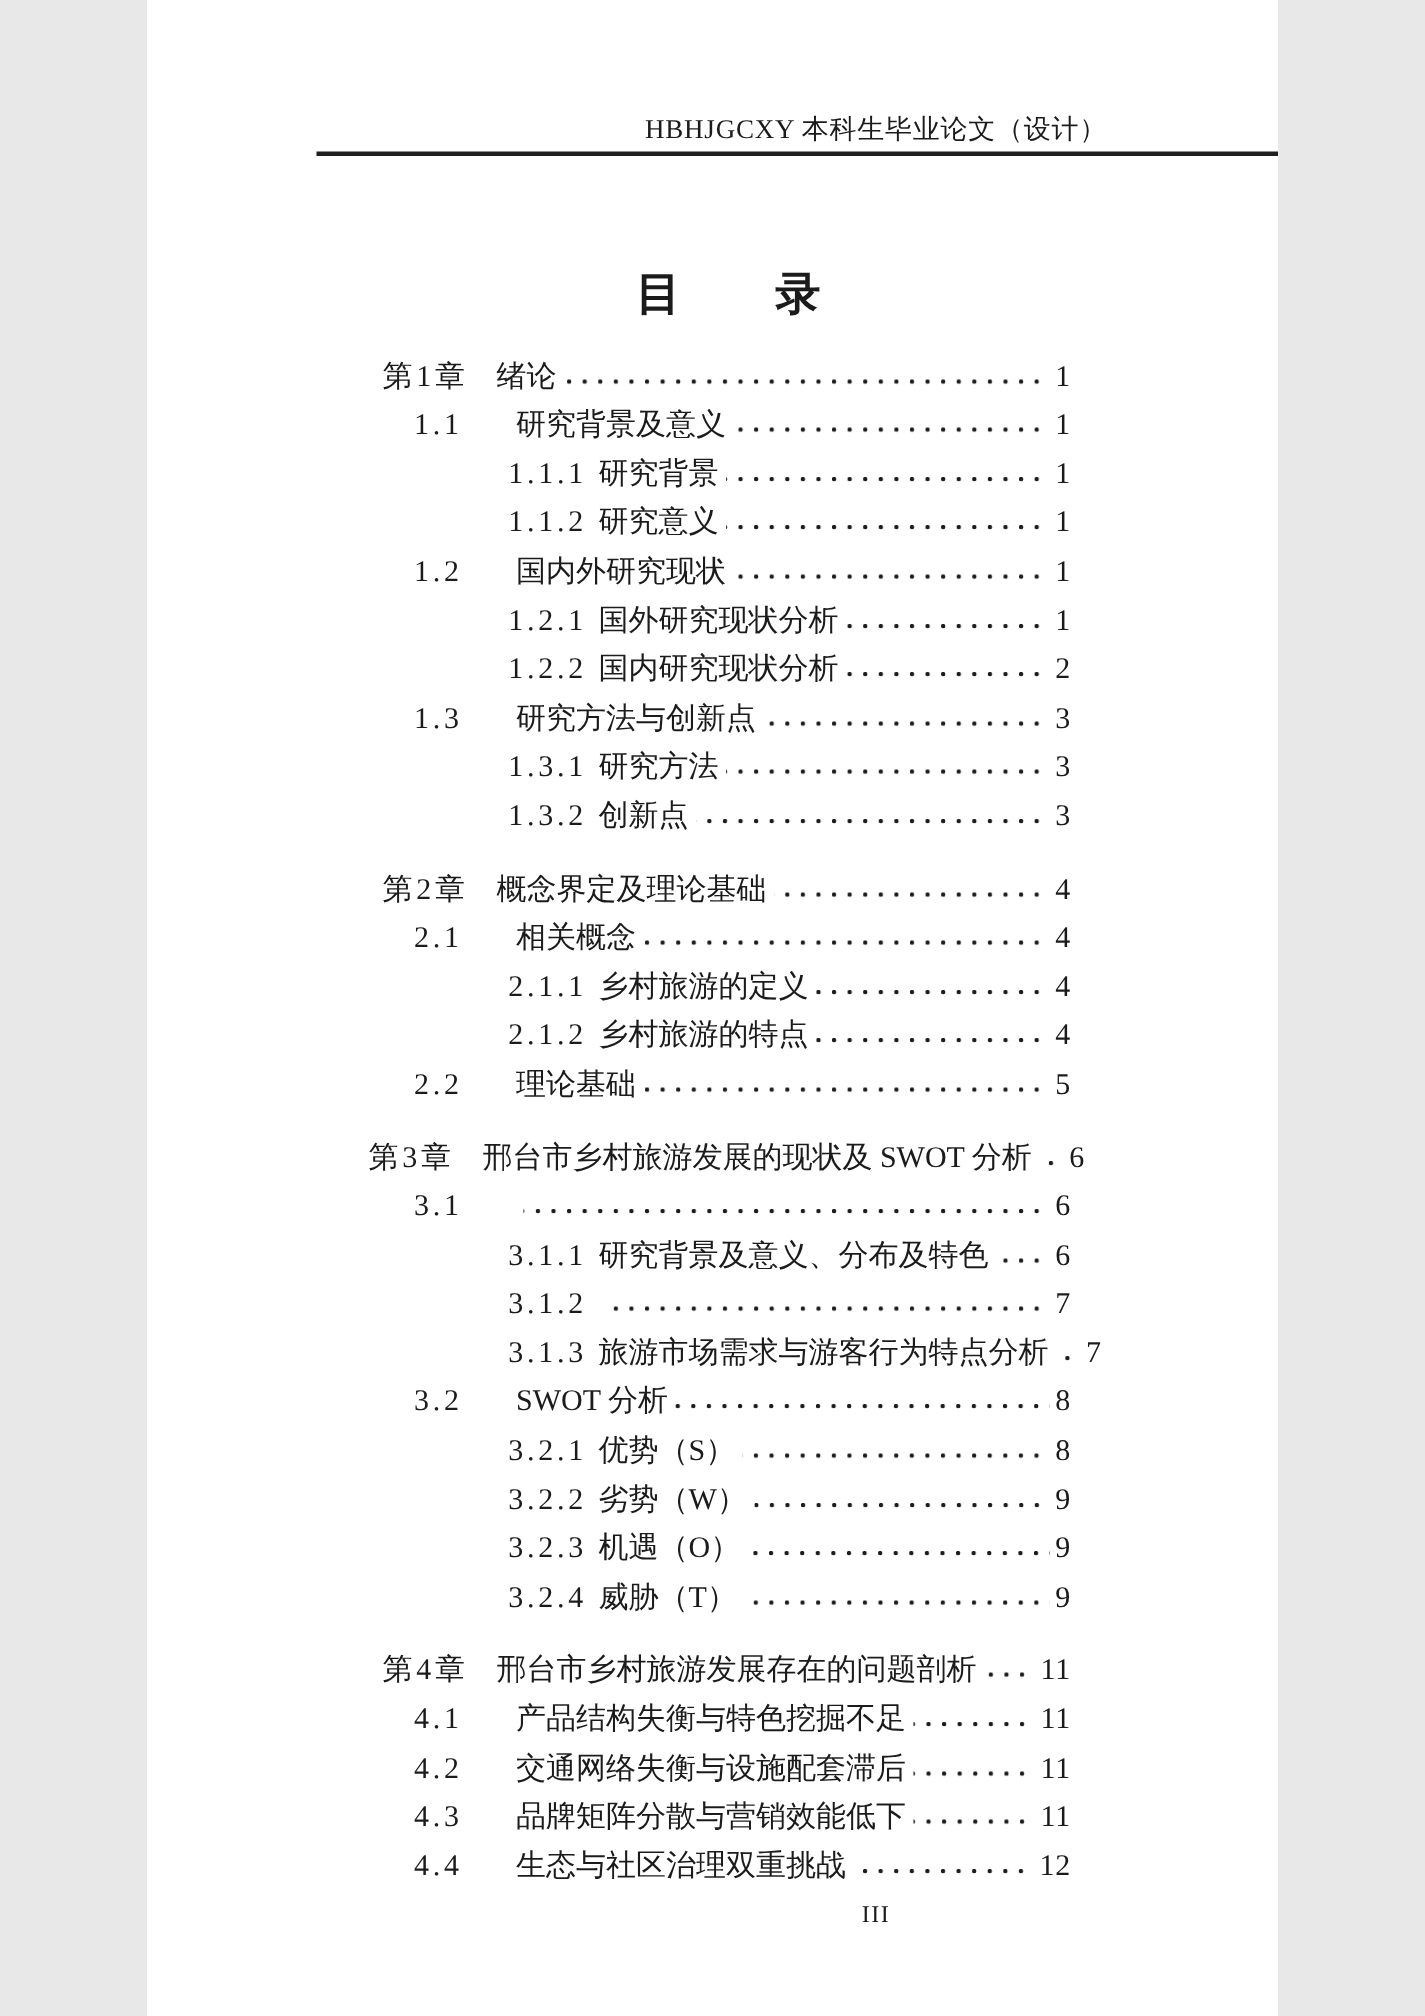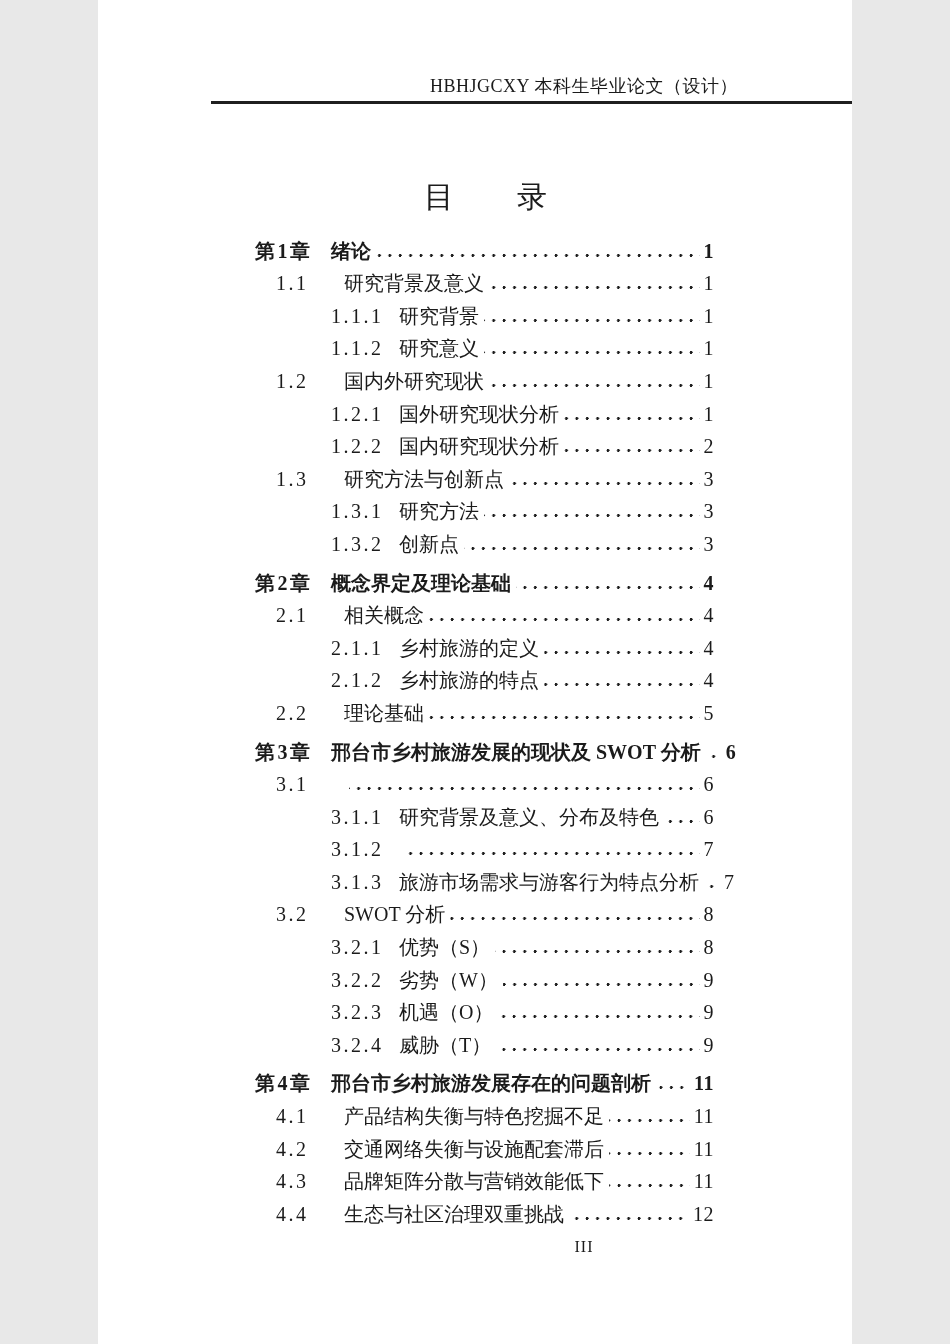--- a/index.html
+++ b/index.html
@@ -27,47 +27,47 @@
   .doc-header-rule {
     margin-top: 3px;
     height: 2.6px;
     background: #1f1f1f;
   }
   
   .toc-title {
     margin: 74px 0 19px 0;
     text-align: center;
     font-size: 30px;
-    font-weight: normal;
+    font-weight: bold;
     line-height: 38px;
     letter-spacing: 1px;
     white-space: pre;
   }
   
   .toc {
     margin-left: 44px;   
     margin-right: 47px;  
   }
   .toc-row {
     display: flex;
     align-items: baseline;
     font-size: 20px;
     line-height: 32.6px;
     white-space: nowrap;
   }
-  .toc-row.lvl1 { font-weight: bold; margin-top: 6px; }
+  .toc-row.lvl1 { font-weight: normal; margin-top: 16px; justify-content: center; }
   .toc-row.lvl2 { padding-left: 21px; }
   .toc-row.lvl3 { padding-left: 76px; }
   .toc-num {
     flex: 0 0 auto;
     letter-spacing: 2.5px;
   }
   .lvl1 .toc-num { width: 76px; }
   .lvl2 .toc-num { width: 68px; }
-  .lvl3 .toc-num { width: 68px; }
+  .lvl3 .toc-num { width: 68px; text-align: center; }
   .toc-text { flex: 0 0 auto; }
   .dot-leader {
     flex: 1 1 auto;
     min-width: 16px;
     height: 6px;
     margin: 0 4px 0 5px;
     background-image: radial-gradient(circle at 2px 3.4px, #1c1c1c 1.25px, transparent 1.7px);
     background-size: 10.4px 6px;
     background-repeat: repeat-x;
     background-position: right bottom;

